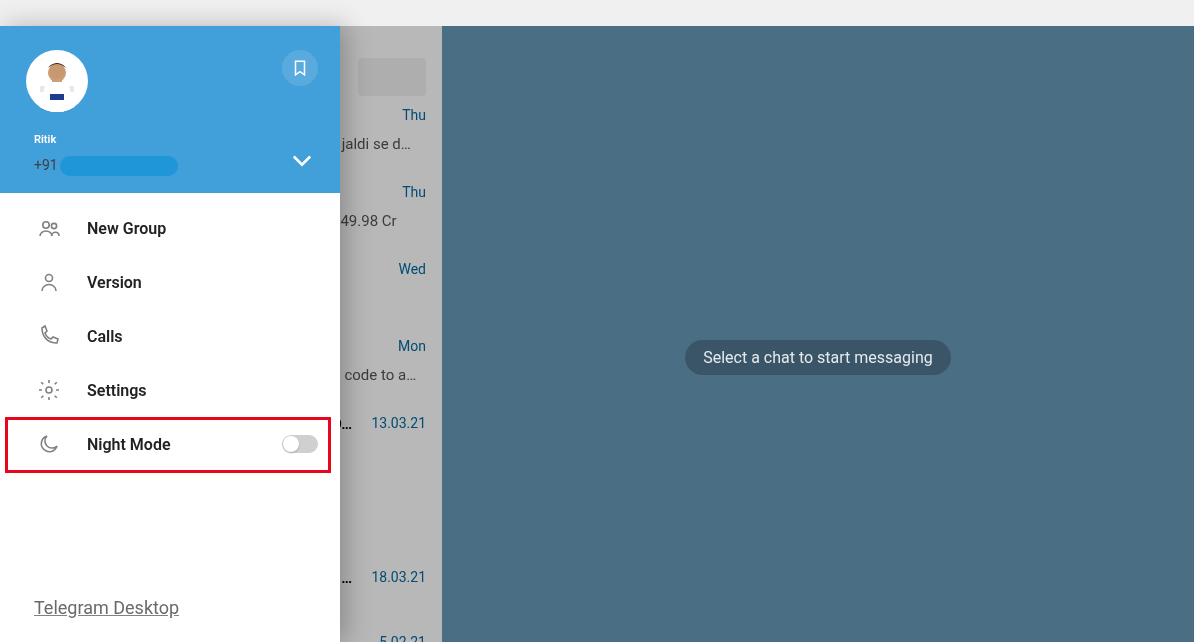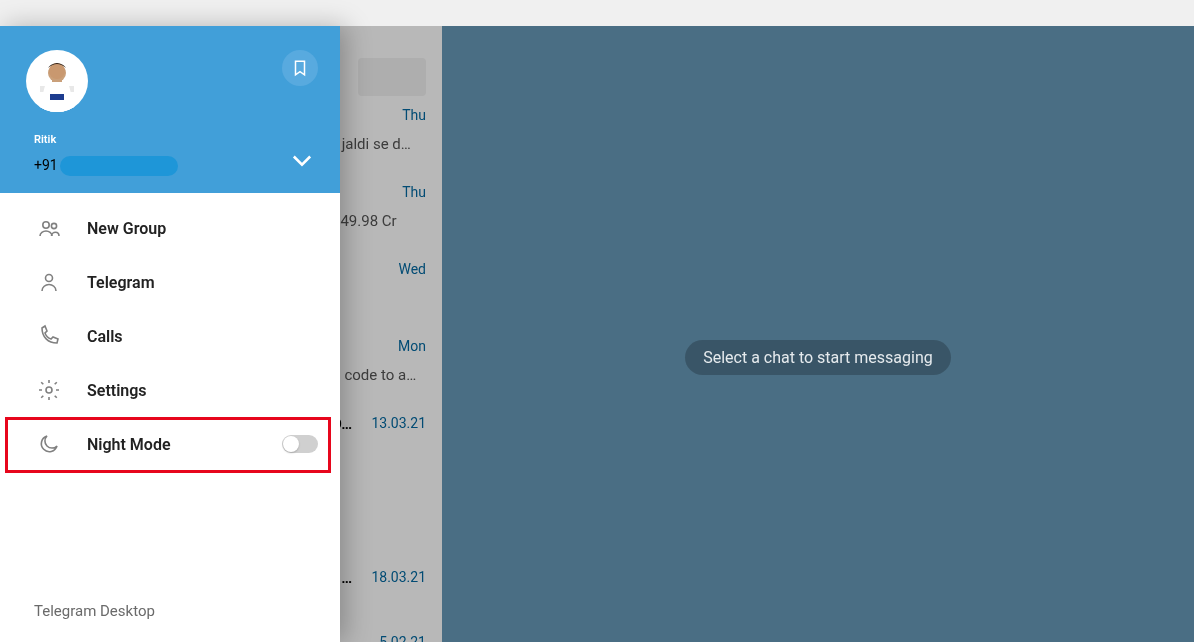--- a/index.html
+++ b/index.html
@@ -15,35 +15,35 @@
 .chat-placeholder { background: rgba(0,0,0,0.22); color: #e5eaed; padding: 8px 18px; border-radius: 18px; font-size: 16px; margin-top: 46px; }
 
 .sidebar { position: absolute; top: 26px; left: 0; width: 340px; height: 616px; background: #ffffff; z-index: 20; box-shadow: 6px 0 24px rgba(0,0,0,0.25); display: flex; flex-direction: column; }
 
 .sb-header { height: 167px; background: #419fd9; position: relative; color: #fff; }
 .avatar { position: absolute; left: 26px; top: 24px; width: 62px; height: 62px; border-radius: 50%; background: #fff; overflow: hidden; display:flex; align-items:flex-end; justify-content:center; }
 .avatar svg { width: 58px; height: 58px; }
 .bookmark-btn { position: absolute; right: 22px; top: 24px; width: 36px; height: 36px; border-radius: 50%; background: #58aadf; display:flex; align-items:center; justify-content:center; }
 .bookmark-btn svg { width: 18px; height: 18px; fill:#fff; }
 .sb-name { position:absolute; left:34px; top:107px; font-size:11px; font-weight:600; }
-.sb-phone { position:absolute; left:34px; top:130px; font-size:14px; color: #000000; }
+.sb-phone { position:absolute; left:34px; top:130px; font-size:14px; color: #404040; }
 .phone-blur { display:inline-block; width:118px; height:20px; background:#1e96d8; border-radius:12px; vertical-align:middle; margin-left:2px; }
 .expand-btn { position:absolute; right:24px; top:120px; }
 .expand-btn svg{ width:28px; height:28px; fill:#fff;}
 
 .sb-menu { flex:1; padding-top: 8px; }
 .menu-item { height: 54px; display:flex; align-items:center; padding-left: 30px; cursor:pointer; position:relative; }
 .menu-item .icon-slot { width:50px; color:#888; display:flex; }
 .menu-item .icon-slot svg{ width:24px; height:24px; fill:none; stroke:#808080; stroke-width:1.6; }
 .menu-item .label { font-size:16px; font-weight:600; color:#222; }
 .menu-item .toggle { position:absolute; right:22px; top:50%; transform:translateY(-50%); width:36px; height:18px; background:#d0d0d0; border-radius:10px; }
 .menu-item .toggle::after{ content:""; position:absolute; width:16px; height:16px; background:#fff; border-radius:50%; top:1px; left:1px; box-shadow:0 1px 2px rgba(0,0,0,0.2);}
 .highlight-box { position:absolute; border:3px solid #e7061c; pointer-events:none; }
 
-.sb-footer { padding: 0 11px 18px 34px; color:#818181; font-size:15px; line-height:1.7; }
+.sb-footer { padding: 0 11px 18px 34px; color:#818181; font-size:18px; line-height:1.7;text-decoration:underline; }
 .sb-footer .title{ color:#6a6a6a; }
 
 .cl-row { position: relative; height:77px; }
 .cl-time { position:absolute; right:16px; top:16px; font-size:14px; color:#0369a1;}
 .cl-preview { position:absolute; right:16px; left: 340px; top:44px; font-size:15px; color:#555; text-align:left; white-space:nowrap; overflow:hidden; text-overflow:ellipsis;}
 .cl-search { position:absolute; right:16px; top:32px; width:68px; height:38px; background:#f1f1f1; border-radius:4px;}
 .cl-name { position:absolute; right:90px; top:16px; font-size:15px; color:#000; font-weight:600; white-space:nowrap; overflow:hidden; text-overflow:ellipsis; max-width:90px; text-align:right;}
 
 .chatlist-content{ position:relative; width:442px; height:616px; background:#fff;}
 </style>
@@ -141,21 +141,21 @@
         </span>
       <span class="label">New Group</span>
     </div>
     <div class="menu-item">
       <span class="icon-slot">
           <svg viewBox="0 0 24 24">
             <circle cx="12" cy="8" r="3.5"></circle>
             <path d="M5 21c0-4 3.5-6.5 7-6.5s7 2.5 7 6.5"></path>
           </svg>
         </span>
-      <span class="label">Telegram</span>
+      <span class="label">Version</span>
     </div>
     <div class="menu-item">
       <span class="icon-slot">
           <svg viewBox="0 0 24 24">
             <path d="M5 4c0 9 6 15 15 15l1-4-5-2-2 2c-3-1-5-3-6-6l2-2-2-5z"></path>
           </svg>
         </span>
       <span class="label">Calls</span>
     </div>
     <div class="menu-item">

